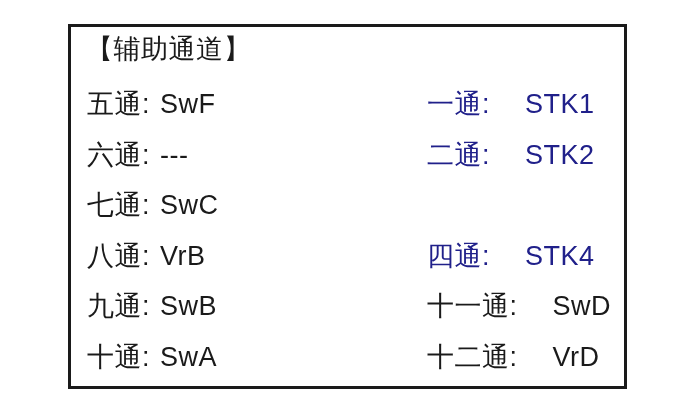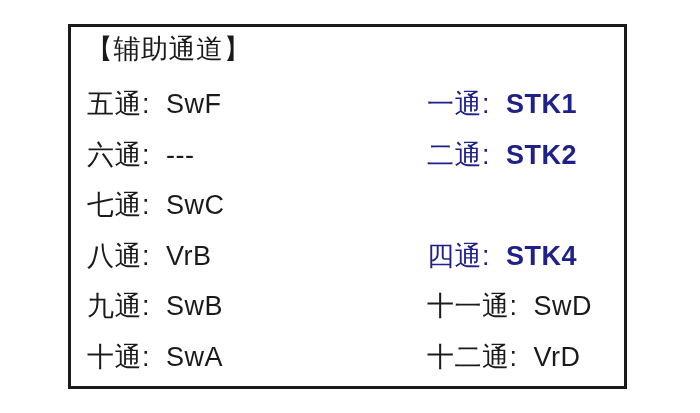--- a/index.html
+++ b/index.html
@@ -51,24 +51,24 @@
   }
   .cell {
     position: absolute;
     display: flex;
     align-items: flex-end;
     white-space: nowrap;
     font-size: 27px;
     line-height: 34px;
   }
   .cell.left  { left: 16px; }
-  .cell.right { left: 356px; }
+  .cell.right { left: 356px; gap: 25px; }
   .lbl { letter-spacing: 0.5px; }
-  .val { margin-left: 16px; letter-spacing: 0.5px; }
-  .hl  { color: var(--hl, #20208a); font-weight: bold; }
+  .val { margin-left: 10px; letter-spacing: 0.5px; }
+  .hl  { color: var(--hl, #20208a); }
   .hl-lbl { color: var(--hl, #20208a); }
 </style>
 </head>
 <body>
 
 <div class="canvas">
   <div class="panel">
 
     <div class="title">【辅助通道】</div>
 

